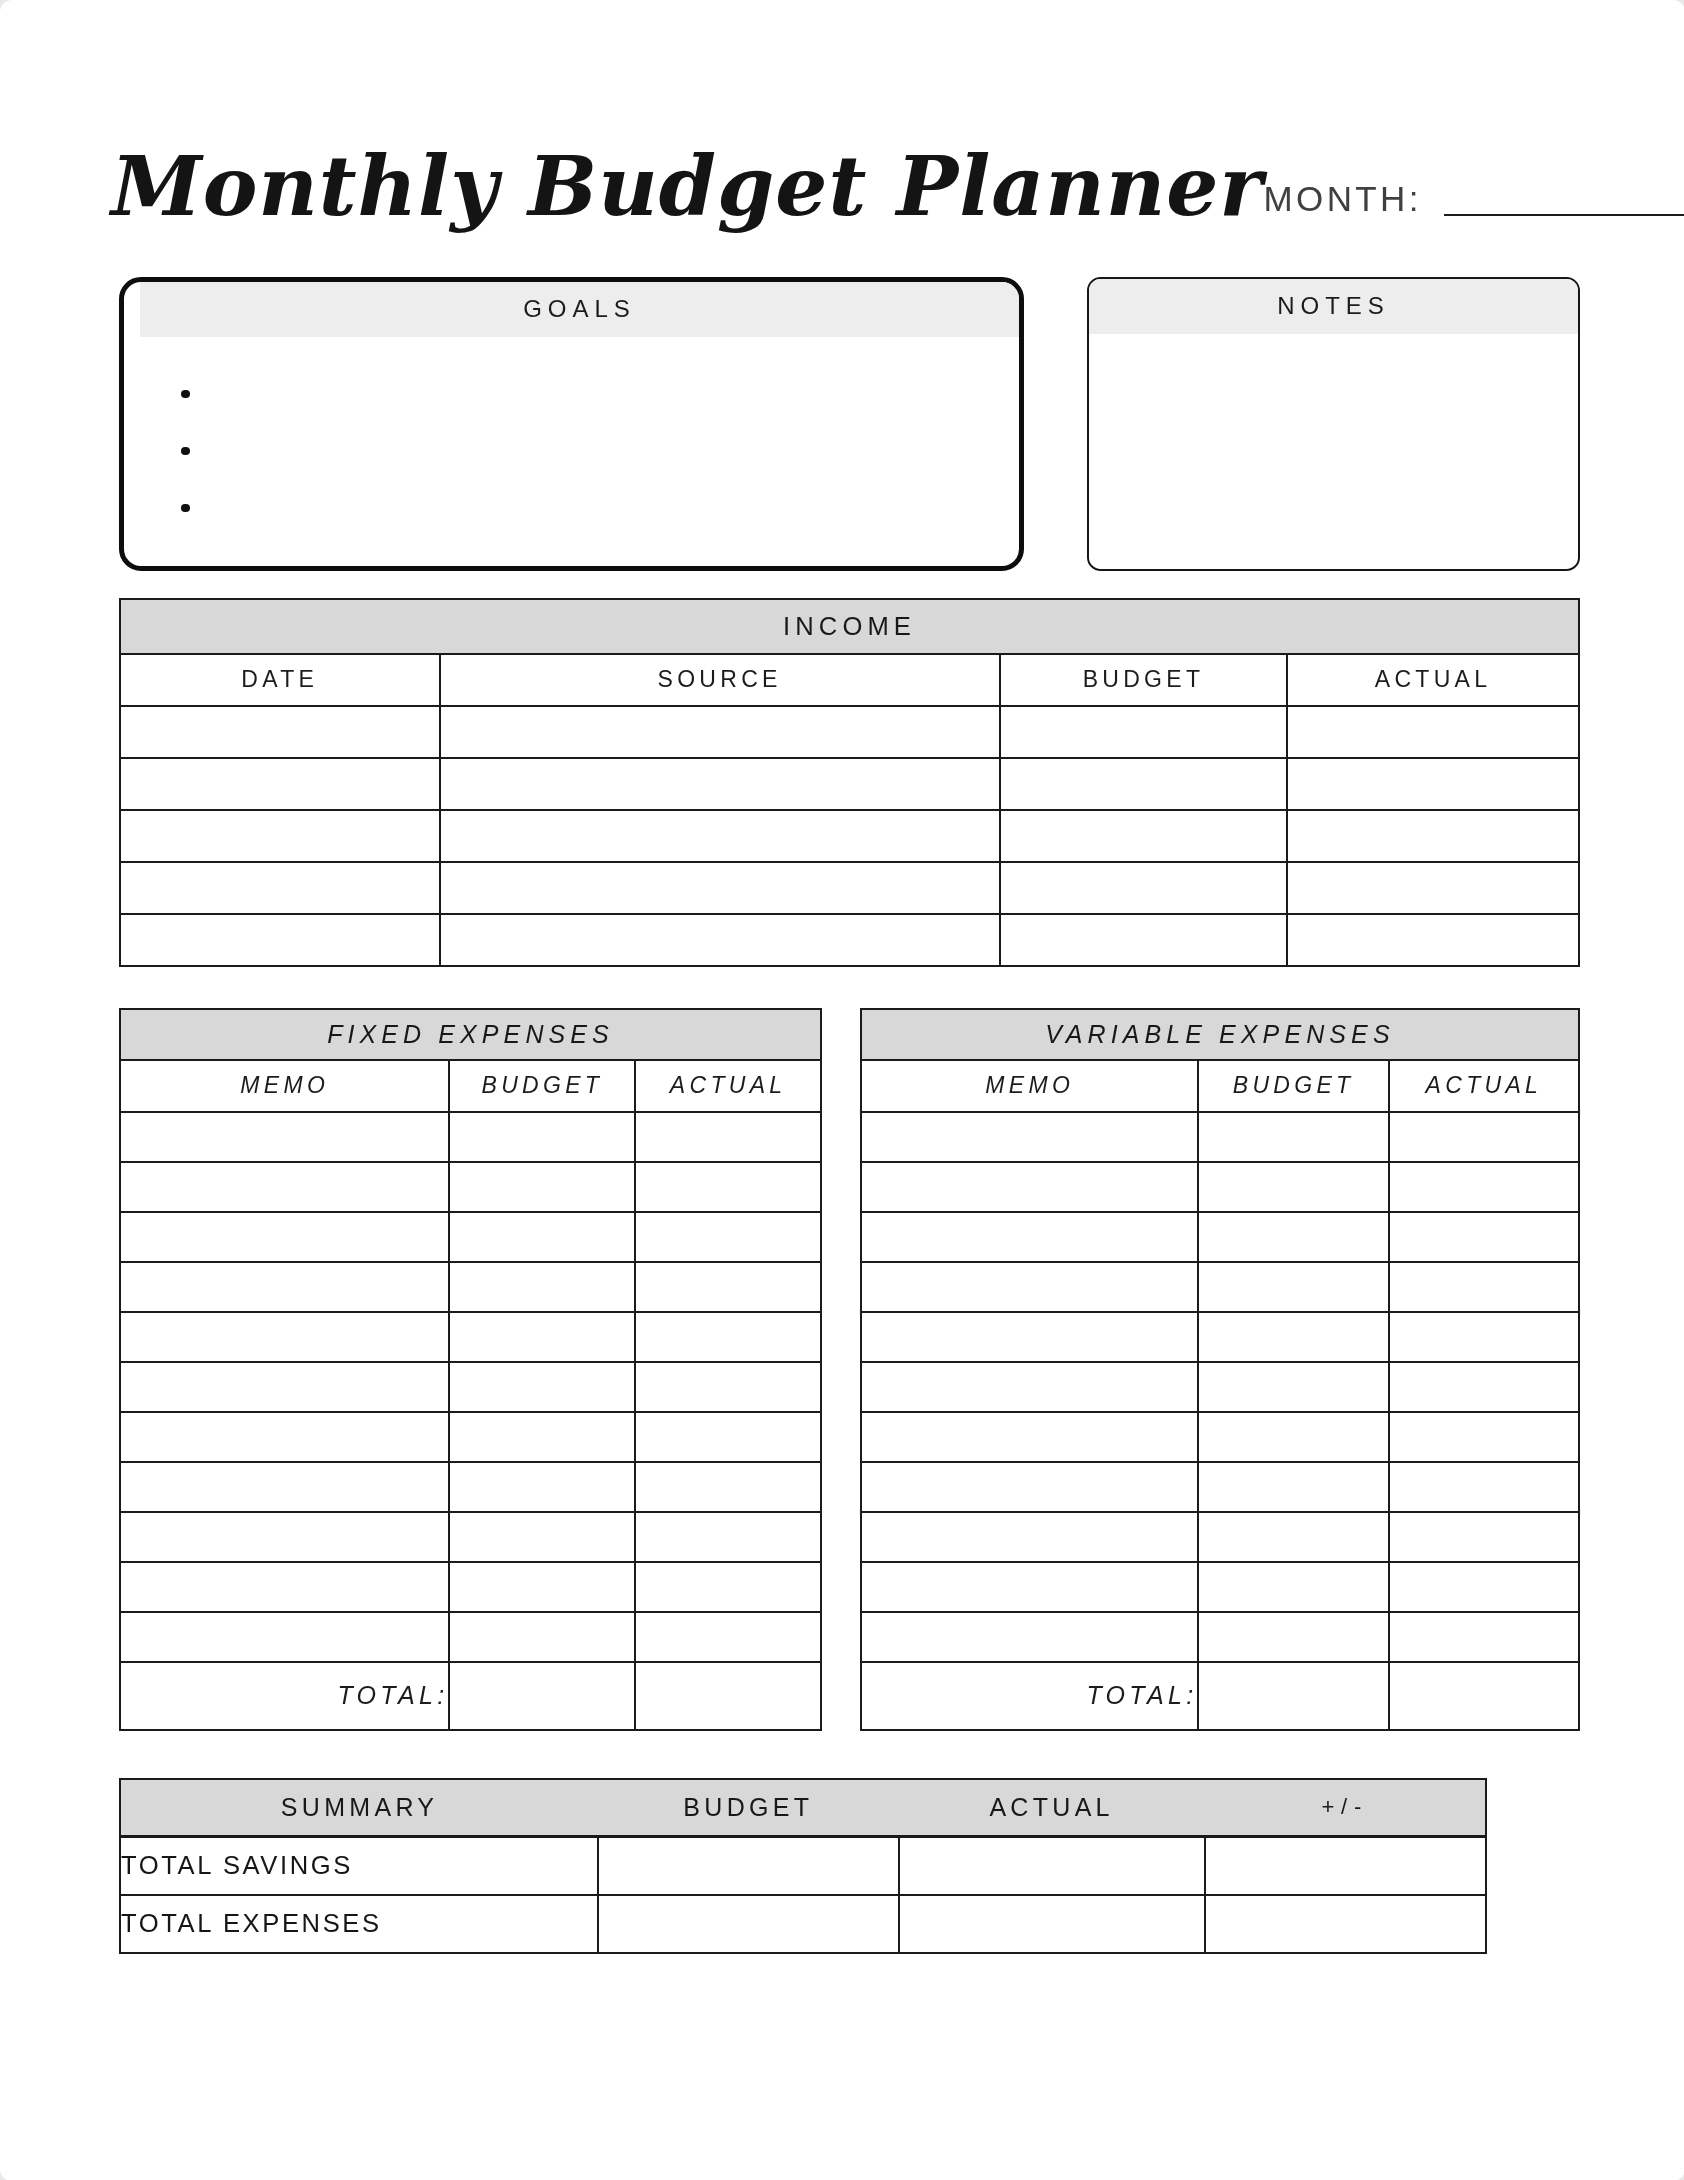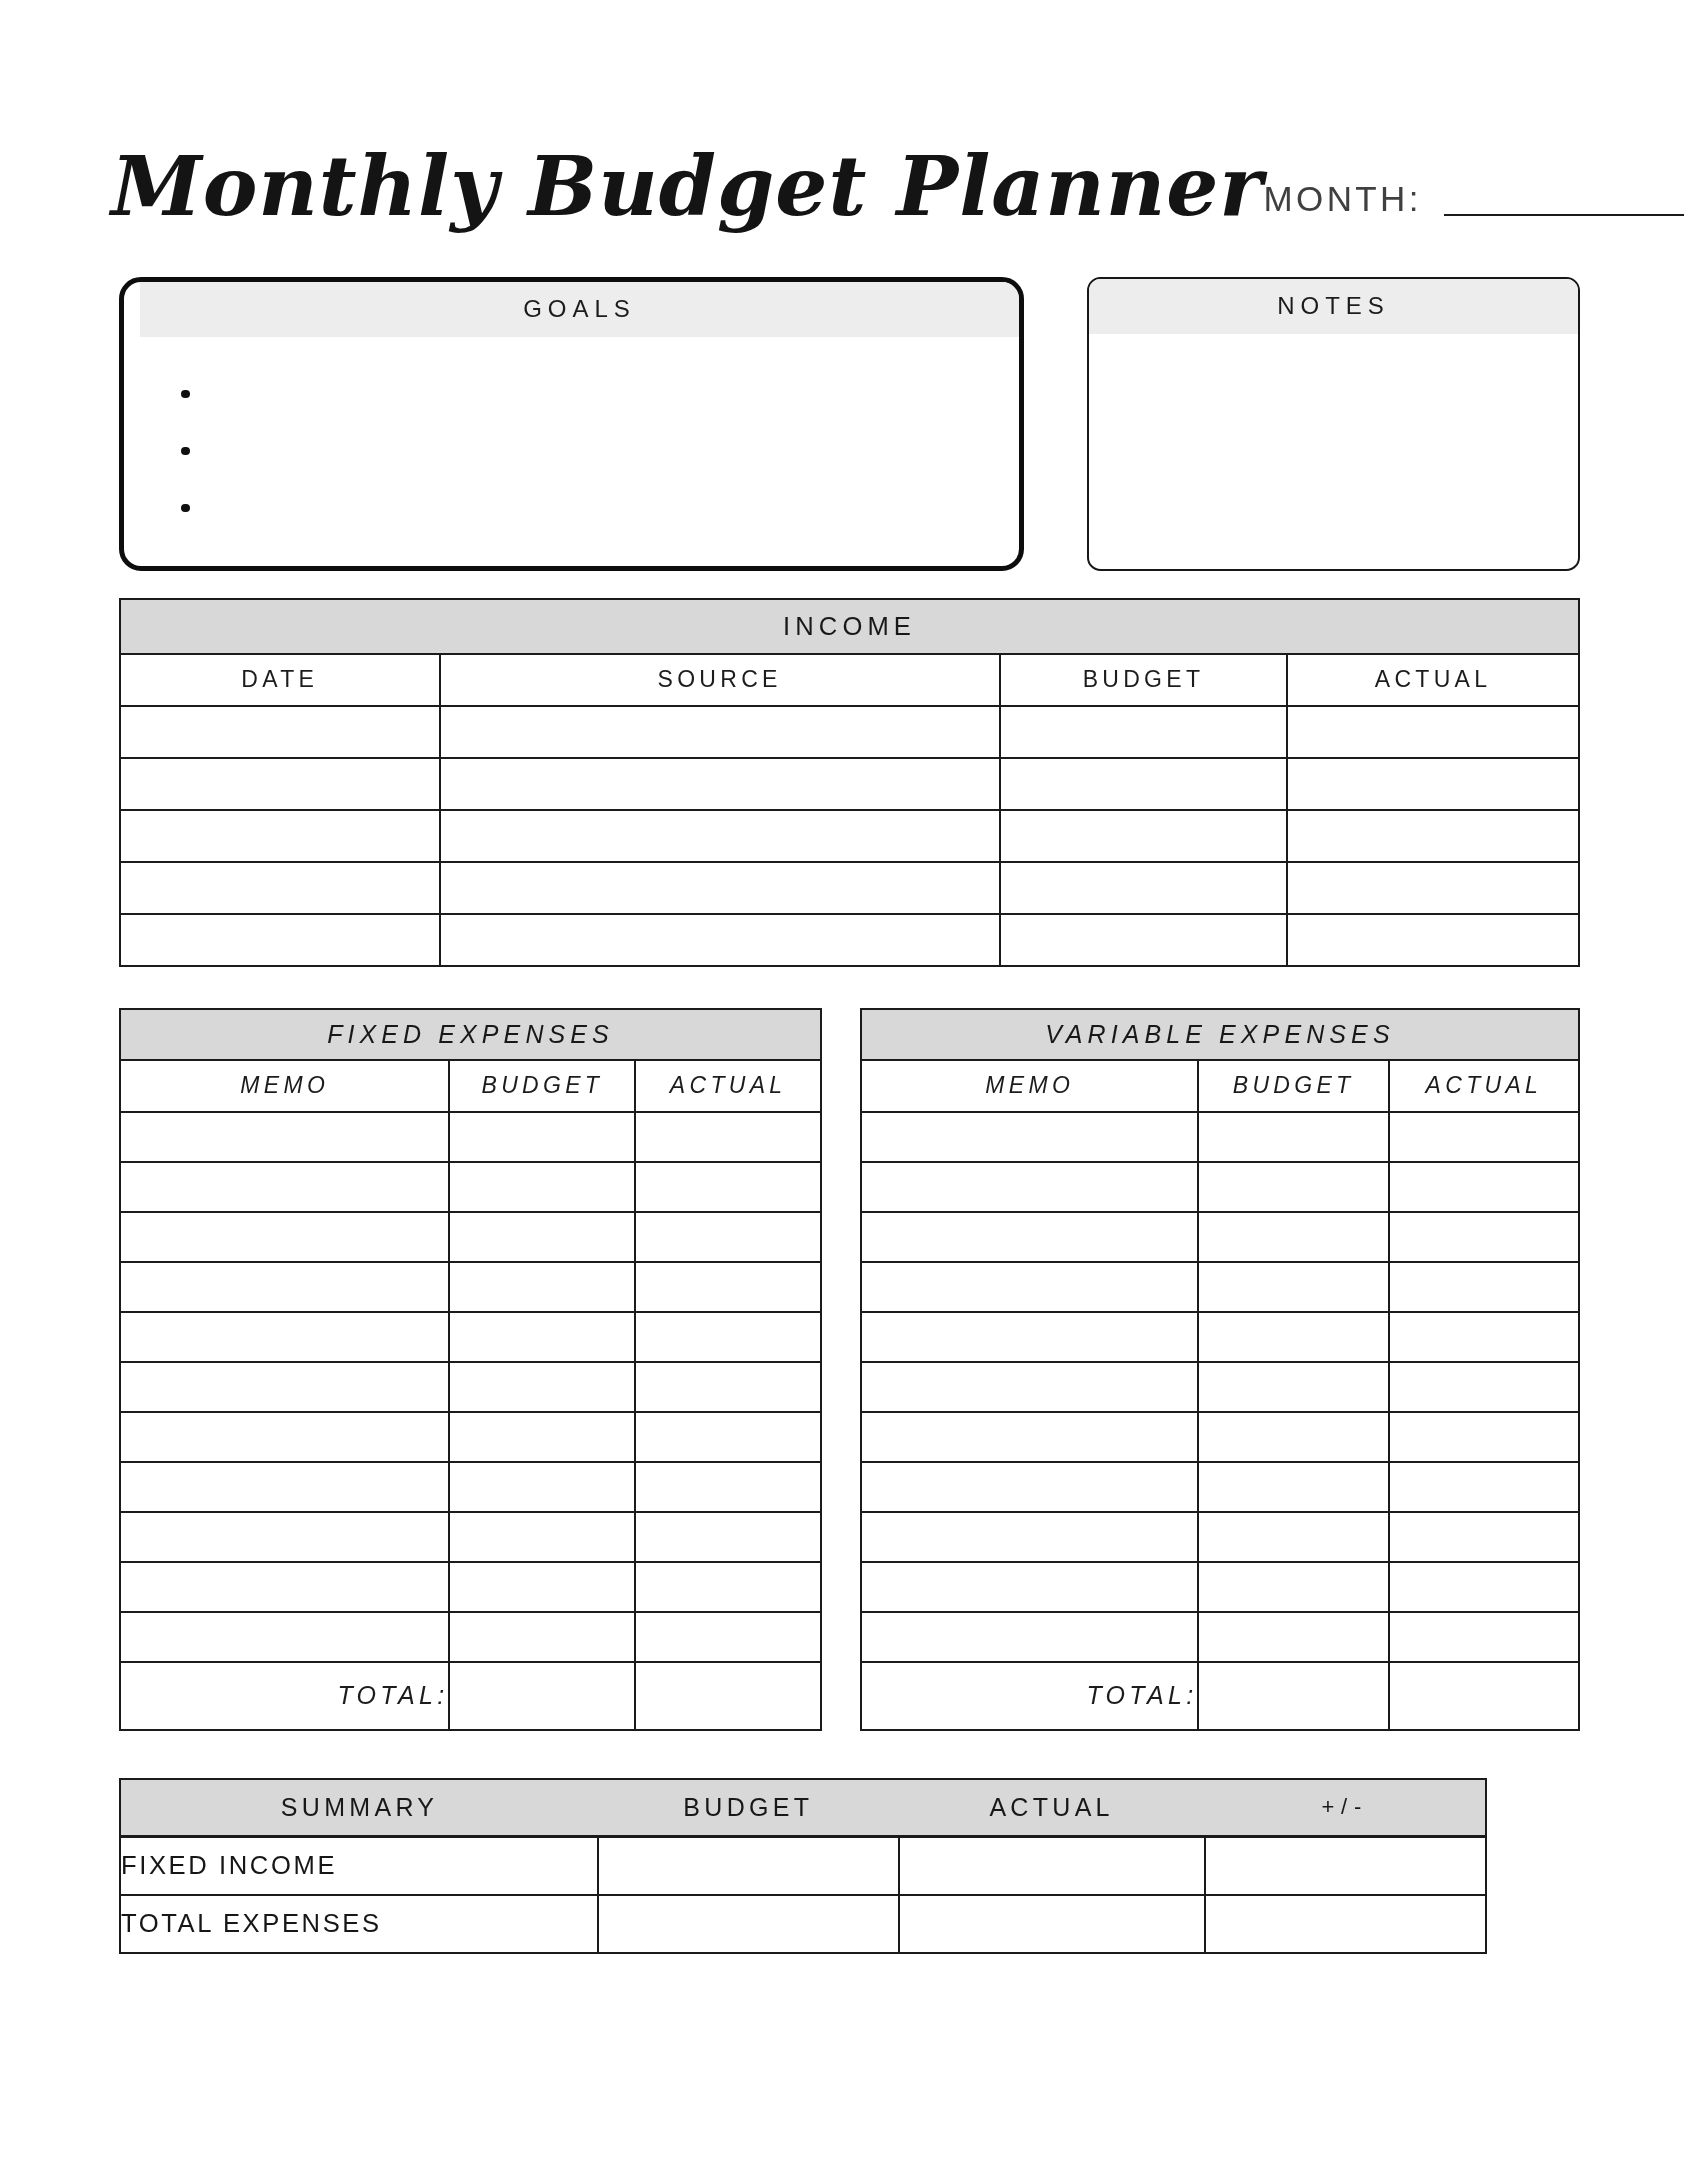--- a/index.html
+++ b/index.html
@@ -6,20 +6,21 @@
   html, body { margin: 0; padding: 0; background: #e8e8e8; }
   .page {
     position: relative;
     width: 1685px;
     height: 2181px;
     margin: 0 auto;
     background: #ffffff;
     font-family: "Liberation Sans", sans-serif;
     color: #1d1d1d;
     overflow: hidden;
+    border-radius: 12px;
   }
 
   
   .header {
     display: flex;
     align-items: flex-end;
     padding: 135px 105px 0 111px;
   }
   .page-title {
     margin: 0;
@@ -441,21 +442,21 @@
     <thead>
       <tr>
         <th>SUMMARY</th>
         <th>BUDGET</th>
         <th>ACTUAL</th>
         <th class="pm">+/-</th>
       </tr>
     </thead>
     <tbody>
       <tr>
-        <td class="summary-row-label">FIXED INCOME</td>
+        <td class="summary-row-label">TOTAL SAVINGS</td>
         <td></td>
         <td></td>
         <td></td>
       </tr>
       <tr>
         <td class="summary-row-label">TOTAL EXPENSES</td>
         <td></td>
         <td></td>
         <td></td>
       </tr>

